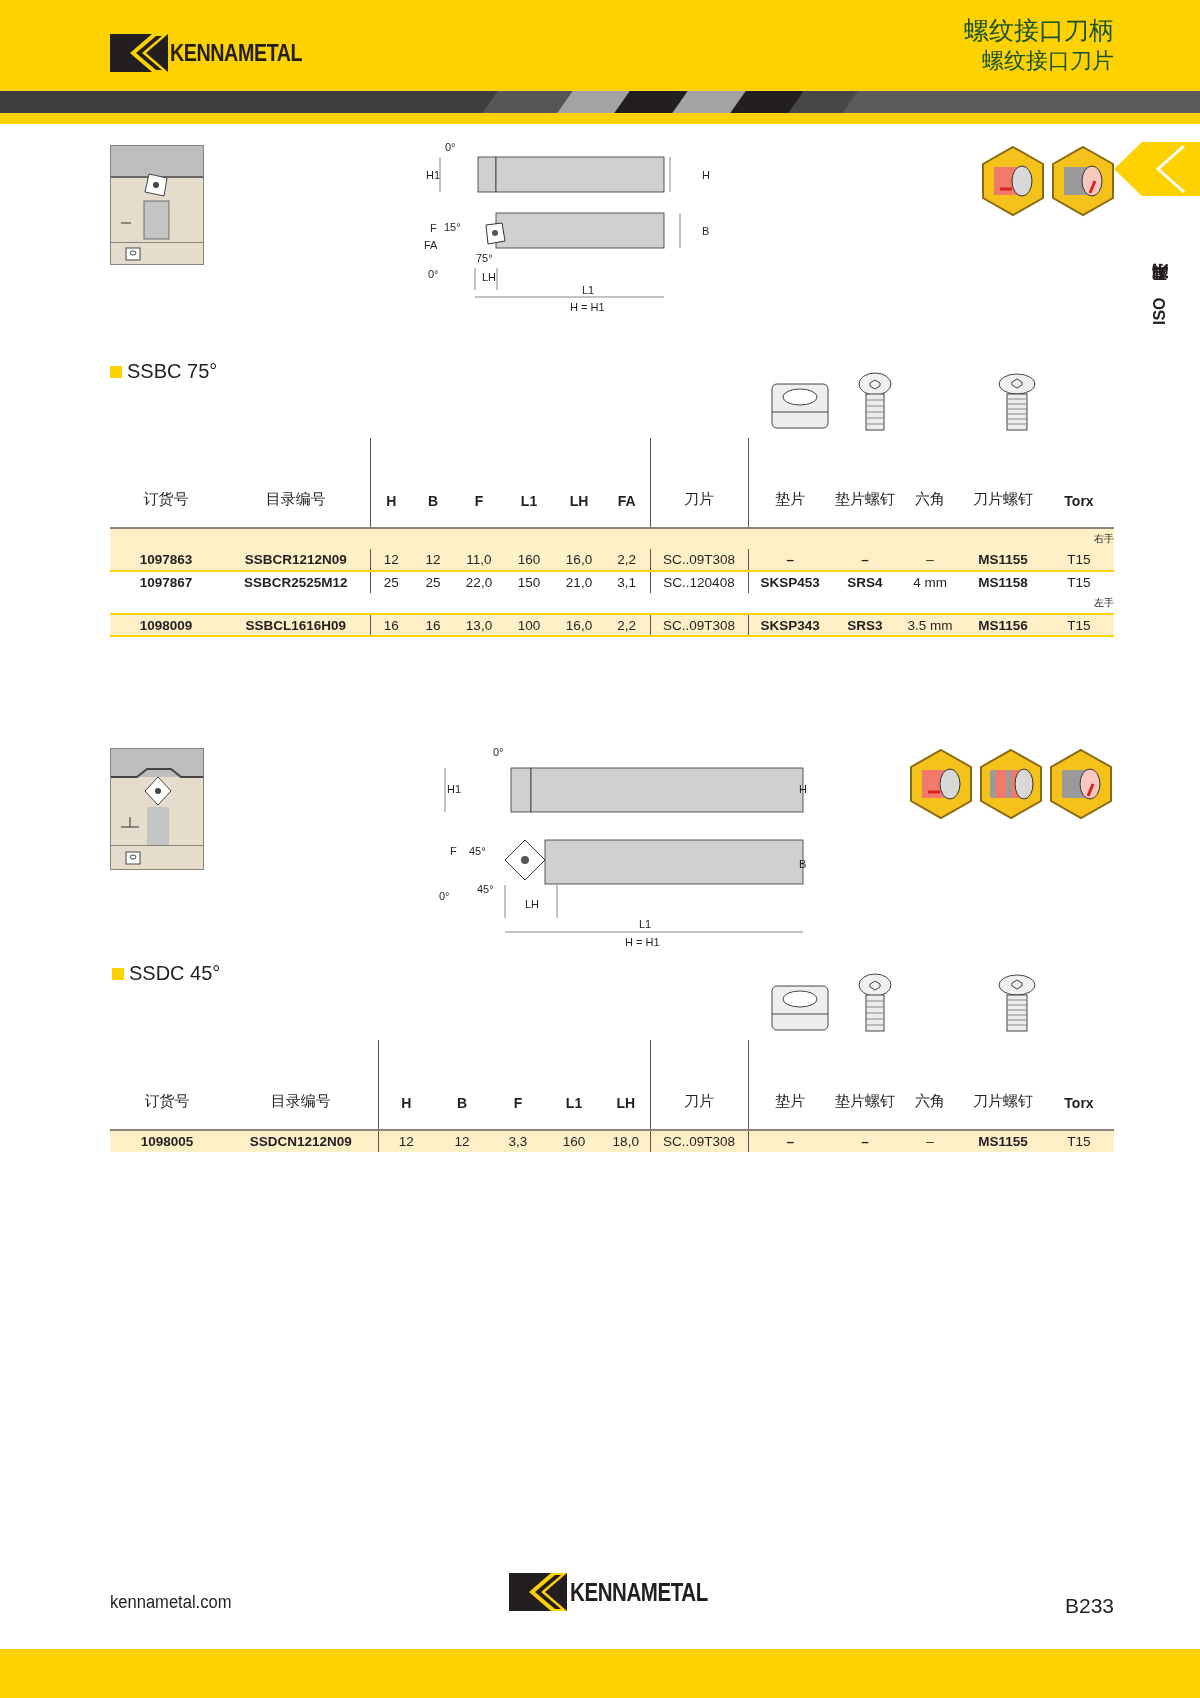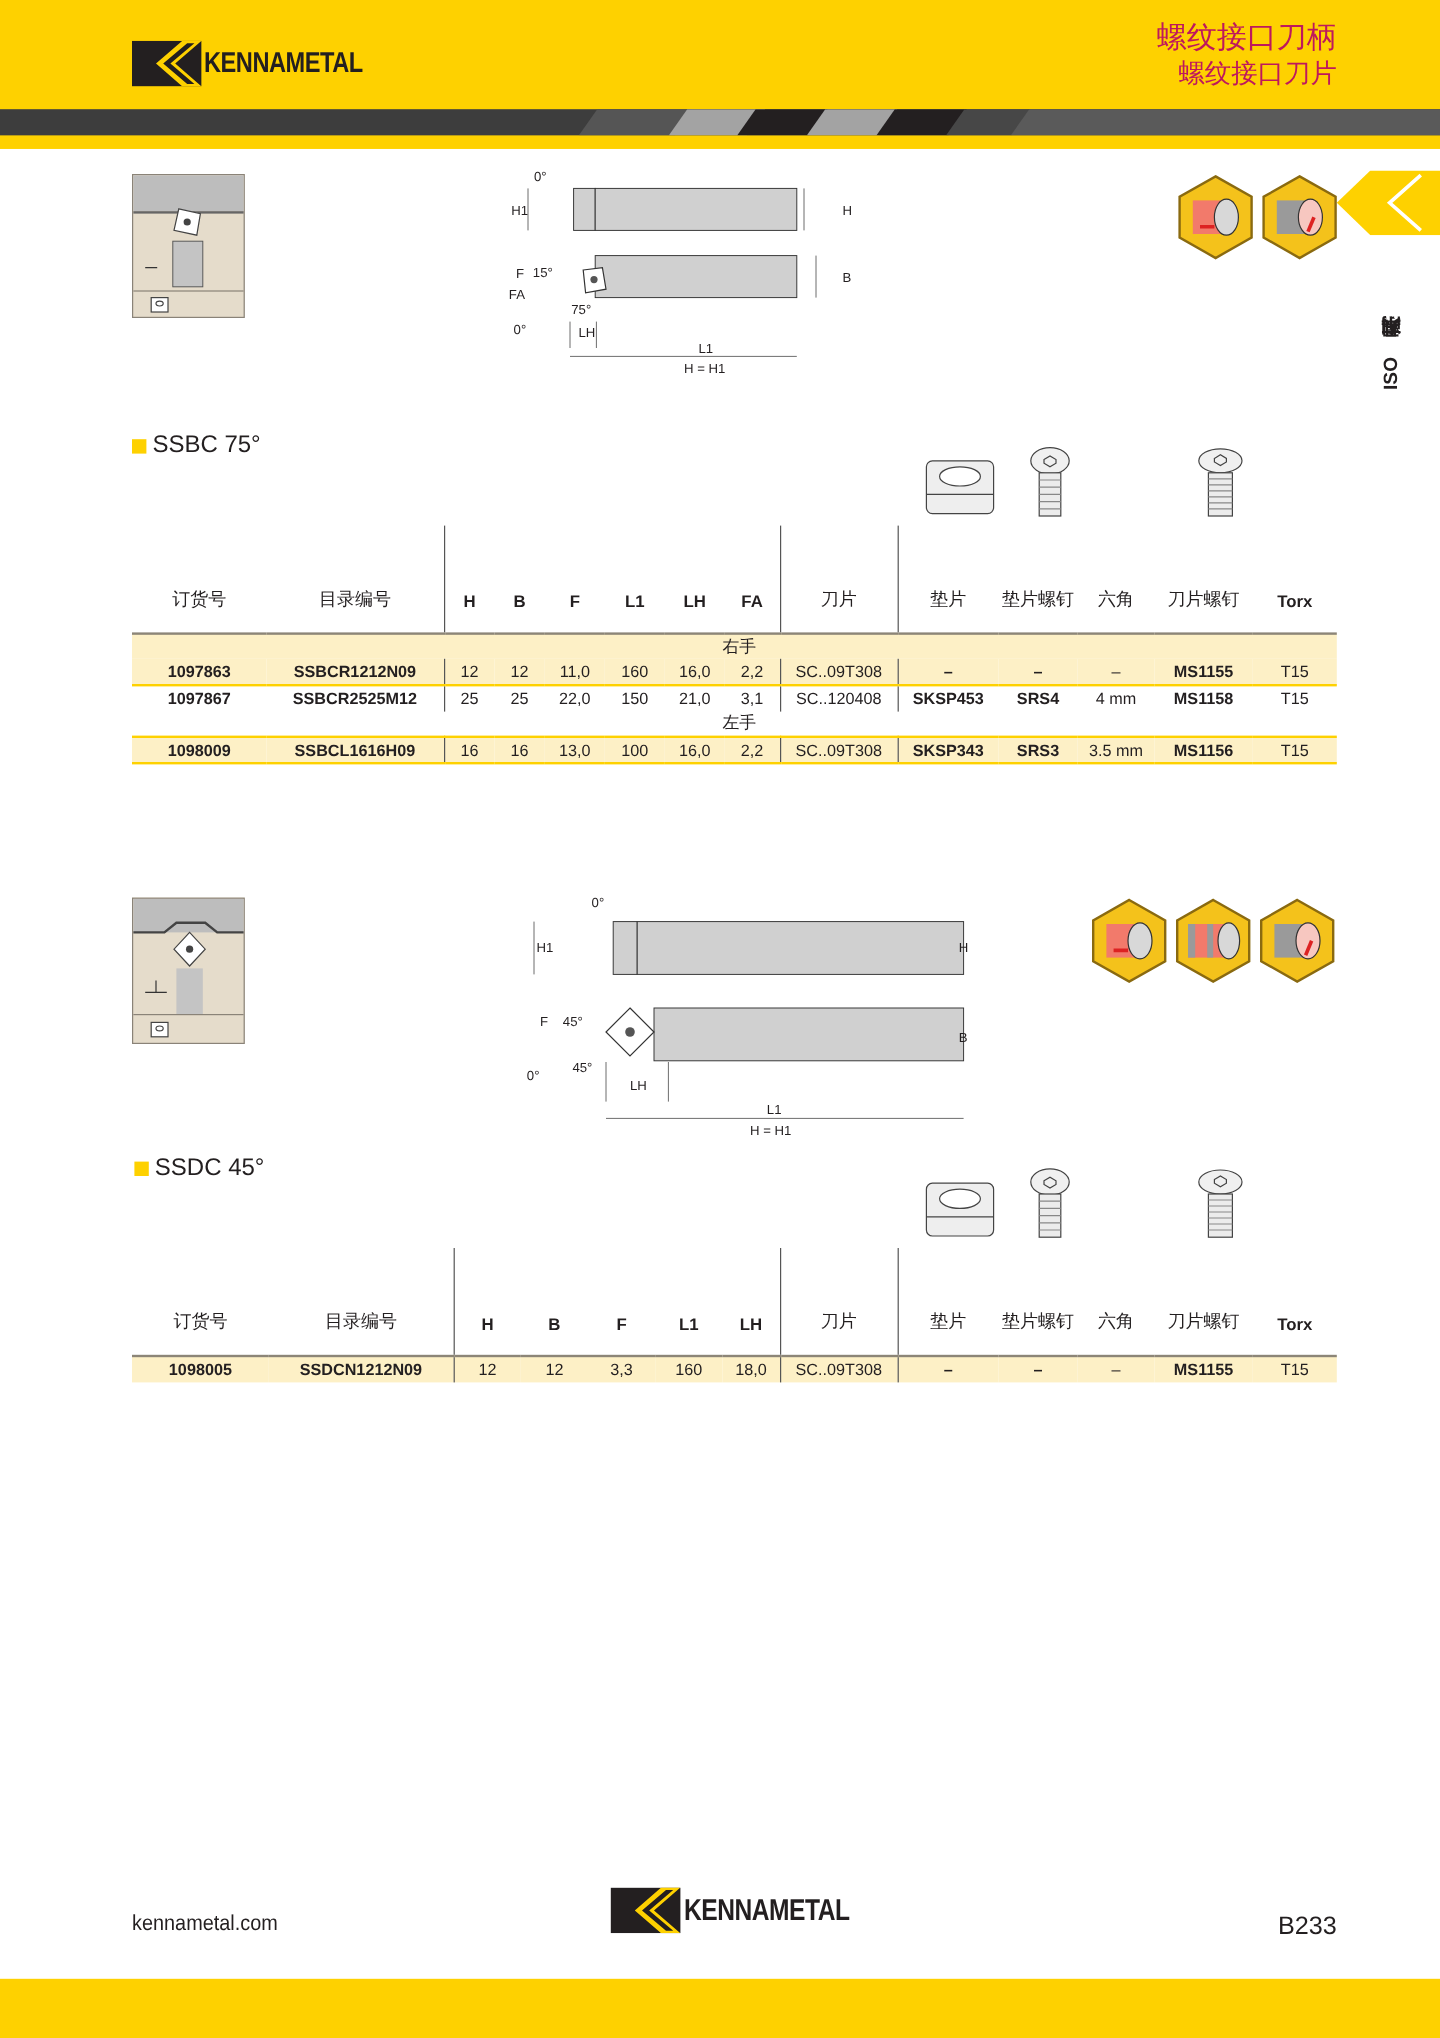--- a/index.html
+++ b/index.html
@@ -3,21 +3,21 @@
 <meta charset="utf-8">
 <style>
   * { box-sizing: border-box; margin: 0; padding: 0; }
   body { width: 1200px; height: 1698px; background: #fff; font-family: "Liberation Sans", sans-serif; color: #231f20; position: relative; overflow: hidden; }
   .header { position: absolute; left: 0; top: 0; width: 1200px; height: 124px; background: #fed100; }
   .stripe { position: absolute; left: 0; top: 91px; width: 1200px; height: 22px; background: #3d3d3d; overflow: hidden; }
   .stripe .seg { position: absolute; top: 0; height: 22px; transform: skewX(-35deg); }
   .header-bottom { position: absolute; left: 0; top: 113px; width: 1200px; height: 11px; background: #fed100; }
   .logo { position: absolute; display: flex; align-items: center; }
   .logo .word { font-family: "Liberation Sans", sans-serif; font-weight: bold; color: #231f20; letter-spacing: -0.5px; transform: scaleX(0.82); transform-origin: left bottom; }
-  .title-cn { position: absolute; right: 86px; text-align: right; color: #be185d; }
+  .title-cn { position: absolute; right: 86px; text-align: right; color: #14532d; }
   .t1 { top: 14px; font-size: 25px; }
   .t2 { top: 46px; font-size: 22px; }
 
   .side-tab { position: absolute; right: 0; top: 142px; width: 86px; height: 54px; }
   .side-label { position: absolute; left: 1150px; top: 215px; width: 30px; height: 110px; writing-mode: vertical-rl; transform: rotate(180deg); font-size: 16px; font-weight: bold; color: #231f20; text-align: left; }
 
   .thumb { position: absolute; width: 94px; background: #e5dccb; border: 1px solid #8a8378; }
   .diagram { position: absolute; }
   .hexes { position: absolute; display: flex; gap: 4px; }
   .hex { width: 66px; height: 72px; }
@@ -27,21 +27,21 @@
 
   .acc { position: absolute; }
 
   table.spec { position: absolute; border-collapse: collapse; font-size: 13.5px; }
   table.spec th { font-weight: normal; font-size: 15px; padding: 0 0 18px 0; vertical-align: bottom; text-align: center; border-bottom: 2px solid #8c8577; }
   table.spec th.lat { font-weight: bold; font-size: 14px; }
   table.spec td { text-align: center; height: 22px; padding: 0; white-space: nowrap; }
   table.spec td.b { font-weight: bold; }
   table.spec .vl { border-left: 1px solid #555; }
   table.spec tr.hl td { background: #fdf0c6; }
-  table.spec tr.grp td { text-align: center; padding-left: 8px; font-size: 14px; height: 21px; }
+  table.spec tr.grp td { text-align: right; padding-left: 8px; font-size: 10px; height: 21px; }
   table.spec tr.sep td { border-bottom: 2px solid #fed100; }
 
   .footer-url { position: absolute; left: 110px; top: 1592px; font-size: 18px; color: #231f20; transform: scaleX(0.92); transform-origin: left; }
   .footer-page { position: absolute; right: 86px; top: 1594px; font-size: 21px; color: #231f20; }
   .footer-bar { position: absolute; left: 0; top: 1649px; width: 1200px; height: 49px; background: #fed100; }
 </style>
 </head>
 <body>
 
 <div class="header"></div>

